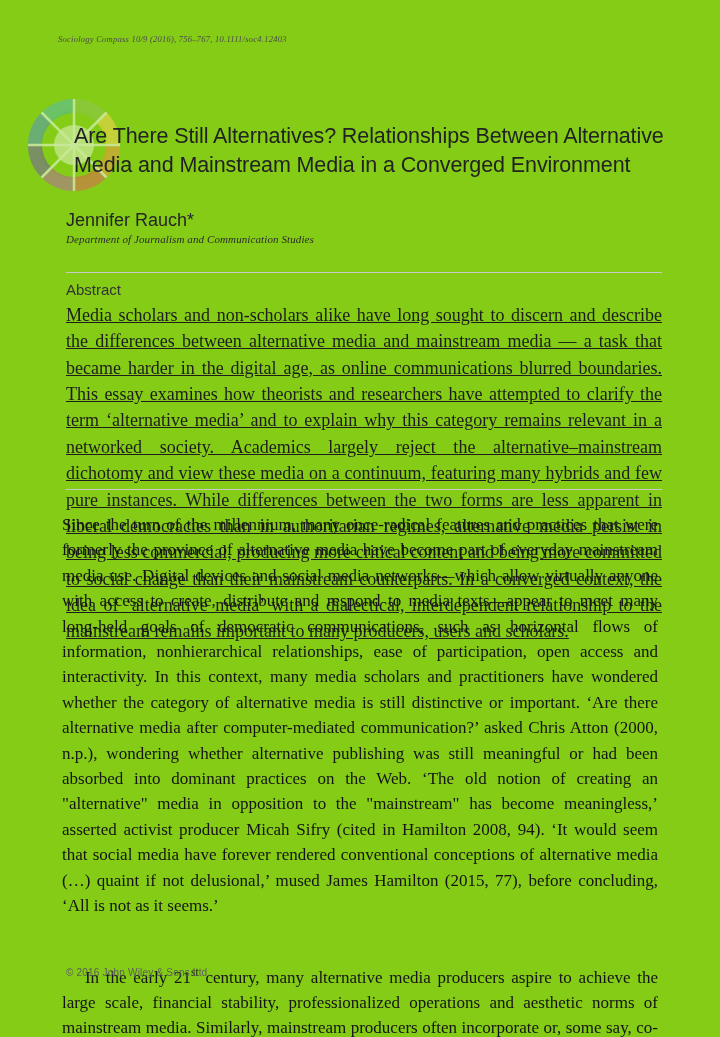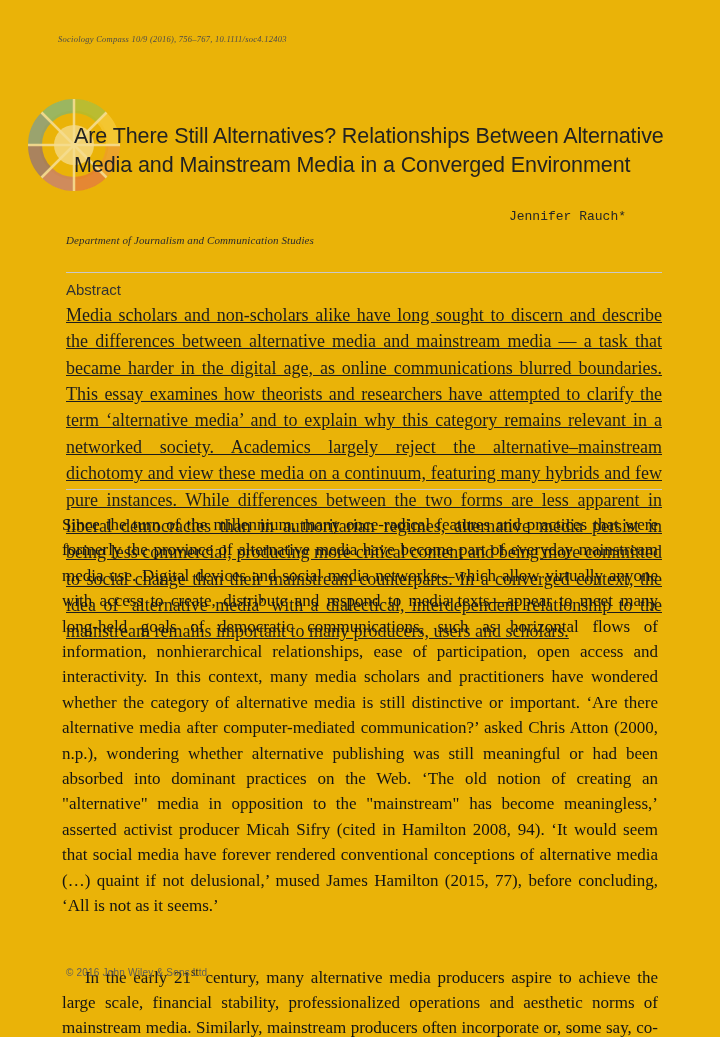--- a/index.html
+++ b/index.html
@@ -12,21 +12,21 @@
     height: 1037px;
     position: relative;
     overflow: hidden;
     font-family: "Liberation Serif", serif;
     color: #1a1a1a;
   }
 
   .page {
     position: absolute;
     inset: 0;
-    background: #eab308;
+    background: #84cc16;
   }
 
   
   .logo-wheel {
     position: absolute;
     left: 14px;
     top: 85px;
     width: 120px;
     height: 120px;
     opacity: 0.55;
@@ -65,32 +65,31 @@
     letter-spacing: -0.1px;
   }
 
   .author-block {
     position: absolute;
     left: 8px;
     top: 208px;
     width: 560px;
   }
   .author-name {
-    font-family: Liberation Mono, monospace;
-    font-size: 13px;
+    font-family: Liberation Sans, sans-serif;
+    font-size: 18px;
     color: #262626;
     line-height: 1.4;
-    text-align: right;
   }
   .author-affil {
     font-family: "Liberation Serif", serif;
     font-style: italic;
     font-size: 11px;
     color: #2b2b2b;
-    margin-top: 8px;
+    margin-top: 0;
     letter-spacing: 0.1px;
   }
 
   .rule {
     position: absolute;
     left: 8px;
     width: 596px;
     height: 1px;
     background: #c9c9c9;
   }

